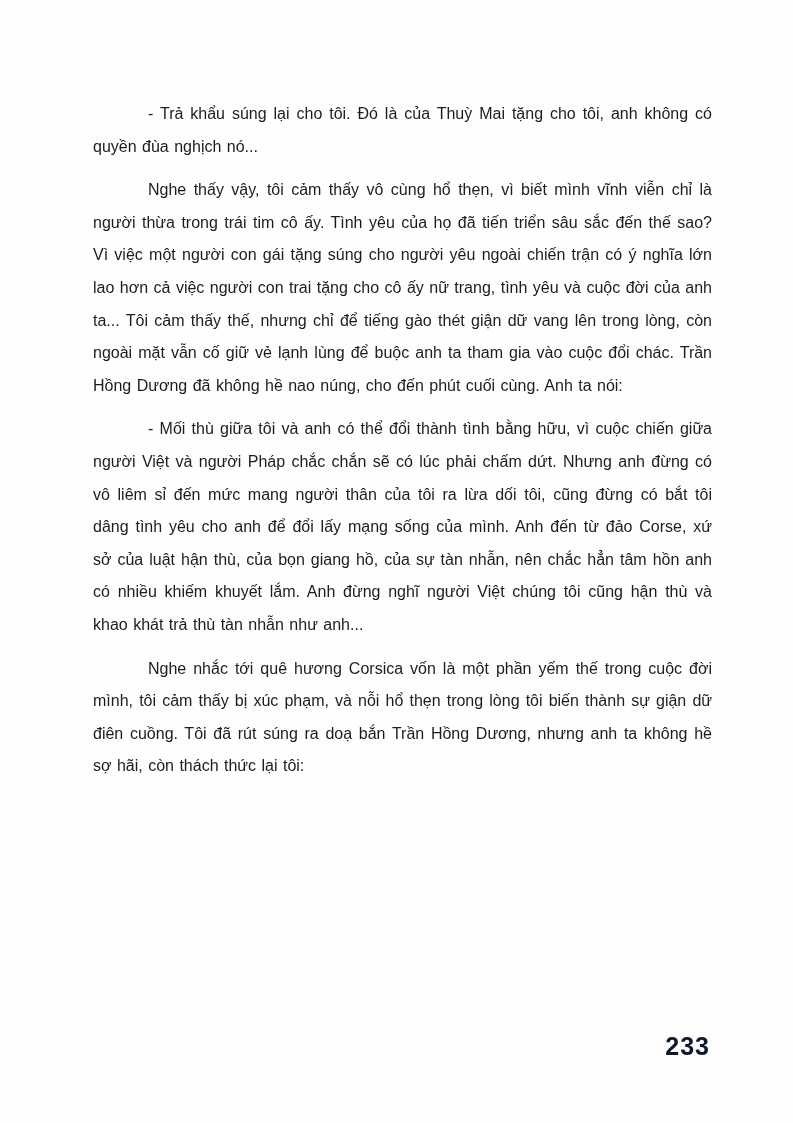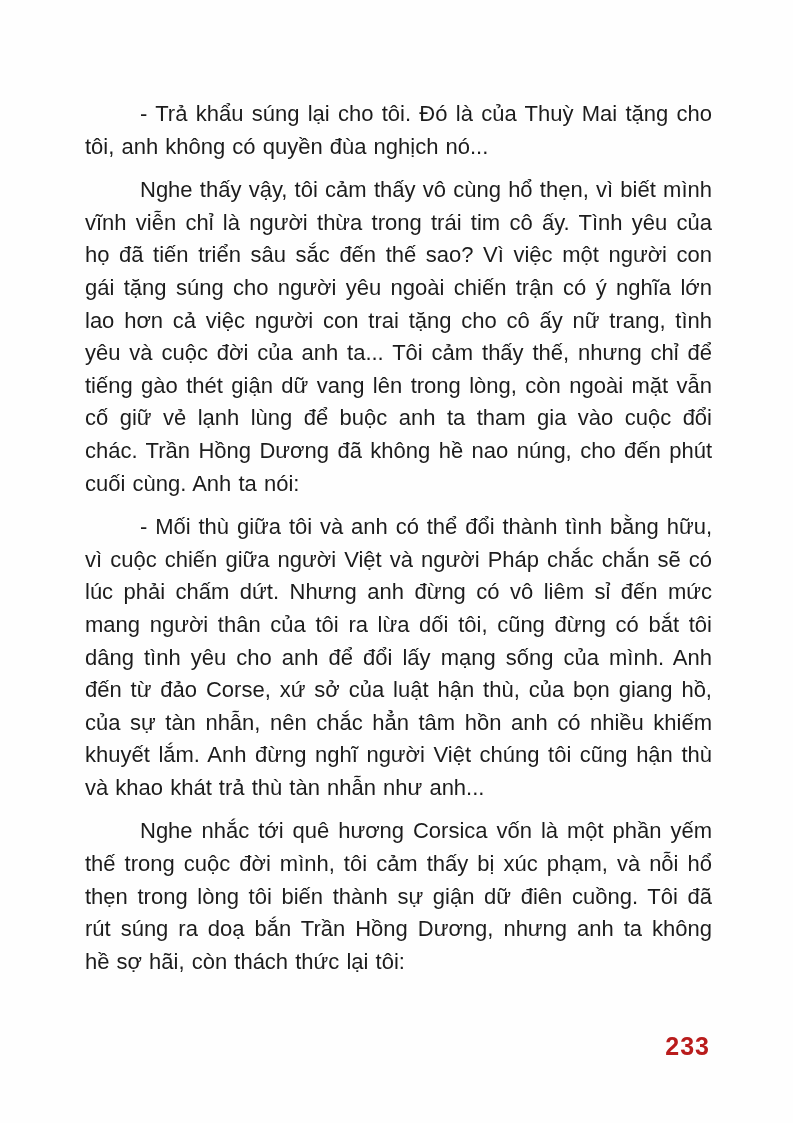--- a/index.html
+++ b/index.html
@@ -40,38 +40,38 @@
     background: #2b2b2b;
     border-bottom: 1px solid #4a4a4a;
   }
   .body-text {
     position: absolute;
     top: 98px;
     left: 85px;
     width: 627px;
   }
   .para {
-    font-size: 22px;
+    font-size: 16px;
     line-height: 32.6px;
     text-align: justify;
     text-indent: 55px;
-    margin: 0 0 11px 0;
+    margin: 0 0 11px 8px;
     word-spacing: 1px;
     color: #1c1c1c;
   }
   .page-footer {
     position: absolute;
     top: 1032px;
     right: 83px;
   }
   .page-number {
     font-size: 25px;
     font-weight: bold;
     letter-spacing: 1px;
-    color: #b91c1c;
+    color: #0f172a;
   }
 </style>
 </head>
 <body>
 
 <div class="page">
 
 
   <main class="body-text">
     <p class="para">- Trả khẩu súng lại cho tôi. Đó là của Thuỳ Mai tặng cho tôi, anh không có quyền đùa nghịch nó...</p>

